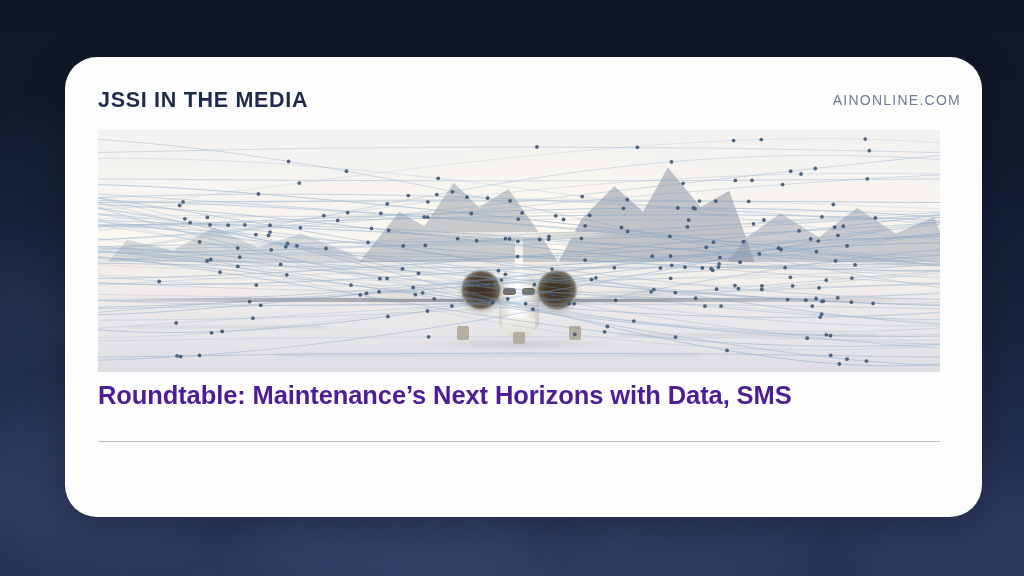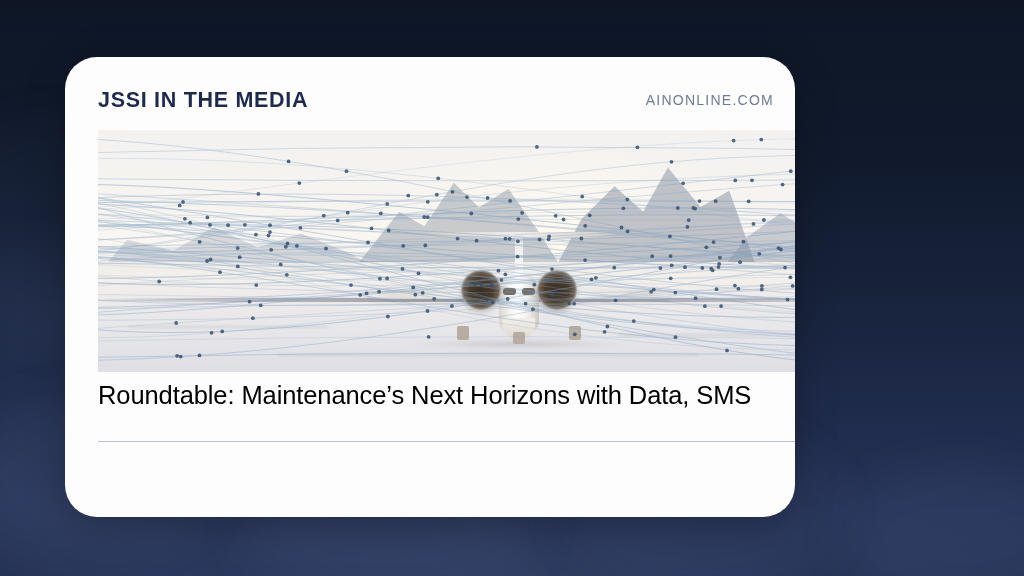--- a/index.html
+++ b/index.html
@@ -36,21 +36,21 @@
   .bg-cloud.c2 { left: 240px; top: 470px;  width: 300px; height: 120px; background: rgba(110,132,176,0.09); }
   .bg-cloud.c3 { left: 560px; top: 430px;  width: 280px; height: 160px; background: rgba(104,124,168,0.08); }
   .bg-cloud.c4 { left: 840px; top: 470px;  width: 240px; height: 130px; background: rgba(116,136,178,0.09); }
   .bg-cloud.c5 { left: -60px; top: 120px;  width: 220px; height: 220px; background: rgba(80,98,140,0.07); }
 
   
   .card {
     position: absolute;
     left: 65px;
     top: 57px;
-    width: 730px;
+    width: 917px;
     height: 460px;
     background: #fdfdfd;
     border-radius: 32px;
     box-shadow: 0 10px 40px rgba(0,0,0,0.28);
     overflow: hidden;
   }
 
   
   .card-header {
     position: absolute;
@@ -200,23 +200,23 @@
   .net { position: absolute; inset: 0; }
   .net svg { display: block; width: 100%; height: 100%; }
 
   
   .headline {
     position: absolute;
     left: 33px;
     top: 324px;
     width: 860px;
     font-size: 25.5px;
-    font-weight: 400;
+    font-weight: 700;
     letter-spacing: -0.1px;
-    color: #000000;
+    color: #4c1d95;
     white-space: nowrap;
   }
 
   
   .divider {
     position: absolute;
     left: 33px;
     top: 384px;
     width: 842px;
     height: 1px;

